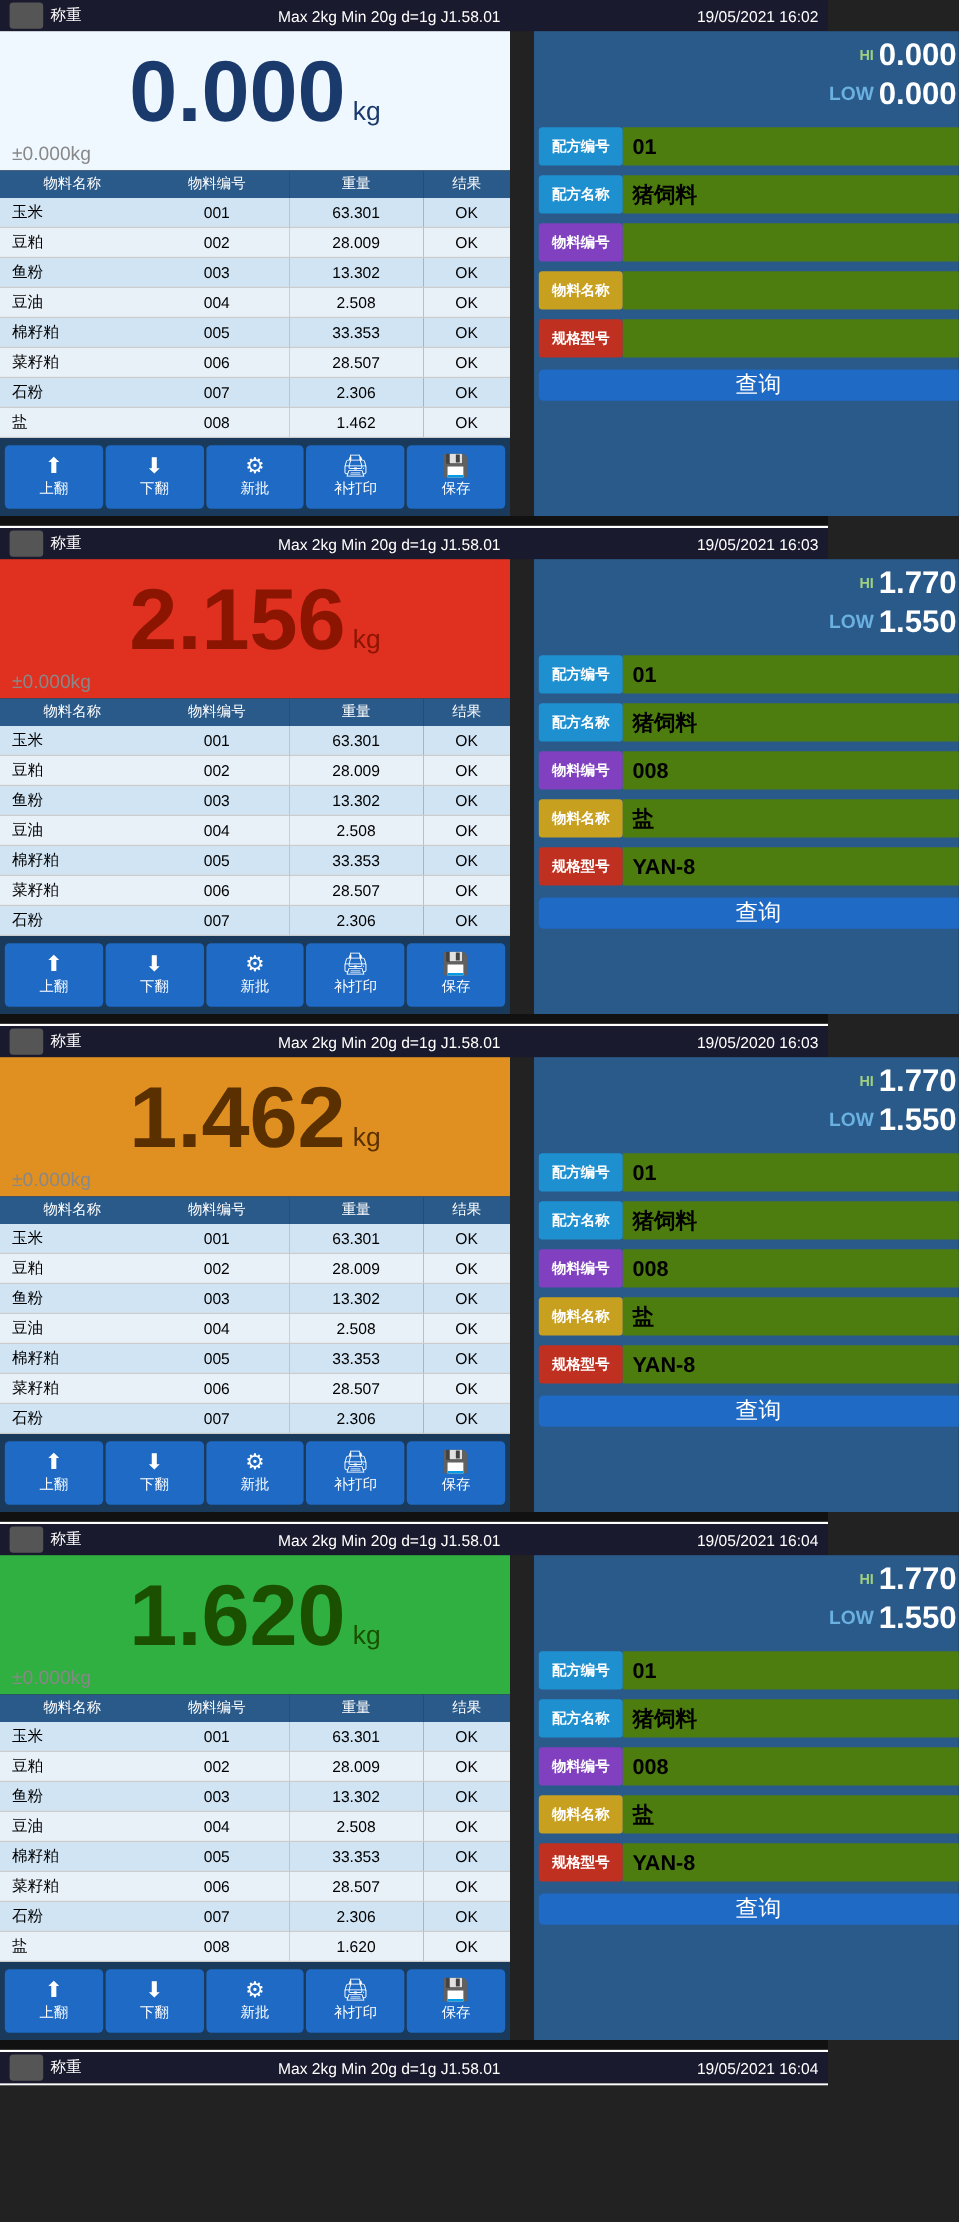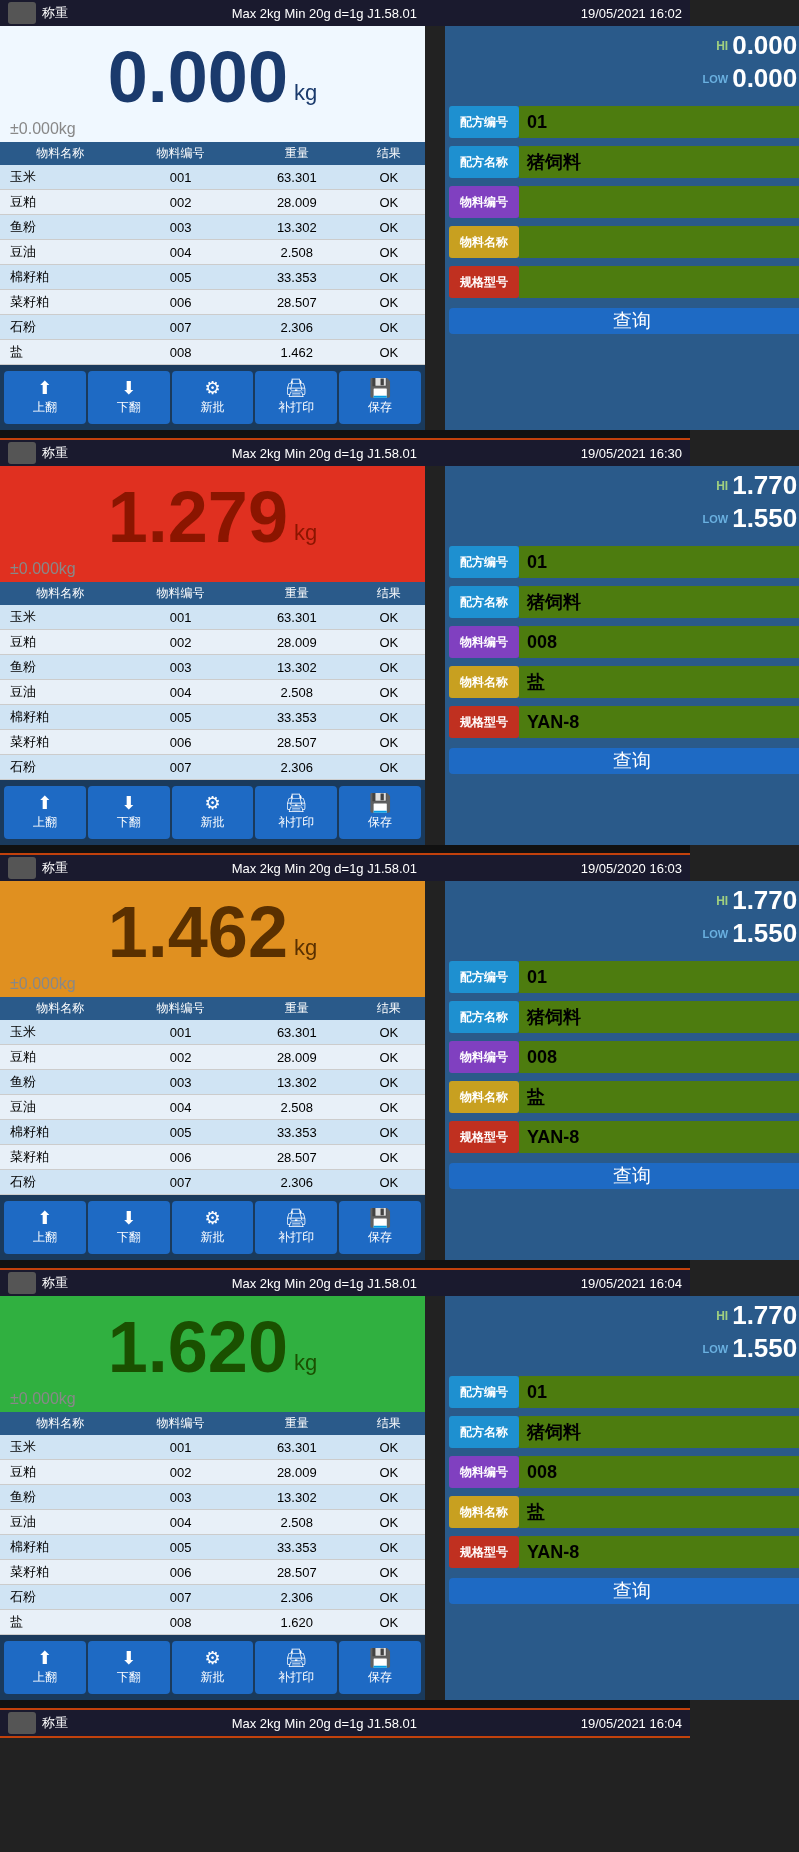--- a/index.html
+++ b/index.html
@@ -5,21 +5,21 @@
     * { box-sizing: border-box; margin: 0; padding: 0; }
     body {
       width: 799px;
       font-family: Arial, sans-serif;
       background: #222;
       color: #fff;
     }
 
     .panel {
       width: 690px;
-      border-bottom: 2px solid #c2410c;
+      border-bottom: 2px solid #ffffff;
       position: relative;
     }
 
     
     .status-bar {
       background: #1a1a2e;
       display: flex;
       justify-content: space-between;
       align-items: center;
       padding: 2px 8px;
@@ -132,21 +132,21 @@
       gap: 2px;
       margin-bottom: 4px;
     }
     .hi-row, .low-row {
       display: flex;
       align-items: center;
       justify-content: flex-end;
       gap: 4px;
     }
     .hi-label { color: #a0d080; font-size: 12px; font-weight: bold; }
-    .low-label { color: #6ab0e0; font-size: 11px; font-weight: bold; }
+    .low-label { color: #6ab0e0; font-size: 16px; font-weight: bold; }
     .hi-value { font-size: 26px; font-weight: bold; color: #fff; }
     .low-value { font-size: 26px; font-weight: bold; color: #fff; }
     .hi-unit, .low-unit { font-size: 13px; color: #ddd; align-self: flex-end; margin-bottom: 4px; }
 
     
     .info-row {
       display: flex;
       align-items: center;
       gap: 0;
       min-height: 32px;
@@ -362,27 +362,27 @@
       </div>
       <div class="separator-row"></div>
     </div>
     <div class="panel">
       <div class="status-bar">
     <div class="left">
       <span class="corner-icon"></span>
       <span>称重</span>
     </div>
     <span>Max 2kg  Min 20g  d=1g  J1.58.01</span>
-    <span>19/05/2021  16:30</span>
+    <span>19/05/2021  16:03</span>
   </div>
       <div class="main-area">
         <div class="scale-left">
           <div class="bg-red" style="flex: 0 0 auto;">
             <div class="weight-display">
-    <span class="weight-red" style="font-weight:bold;">1.279</span>
+    <span class="weight-red" style="font-weight:bold;">2.156</span>
     <span class="unit weight-red">kg</span>
   </div>
             <div class="weight-small" style="color: rgb(136, 136, 136);">±0.000kg</div>
           </div>
           <table class="data-table">
             <thead>
               <tr>
                 <th>物料名称</th>
                 <th>物料编号</th>
                 <th>重量</th>

